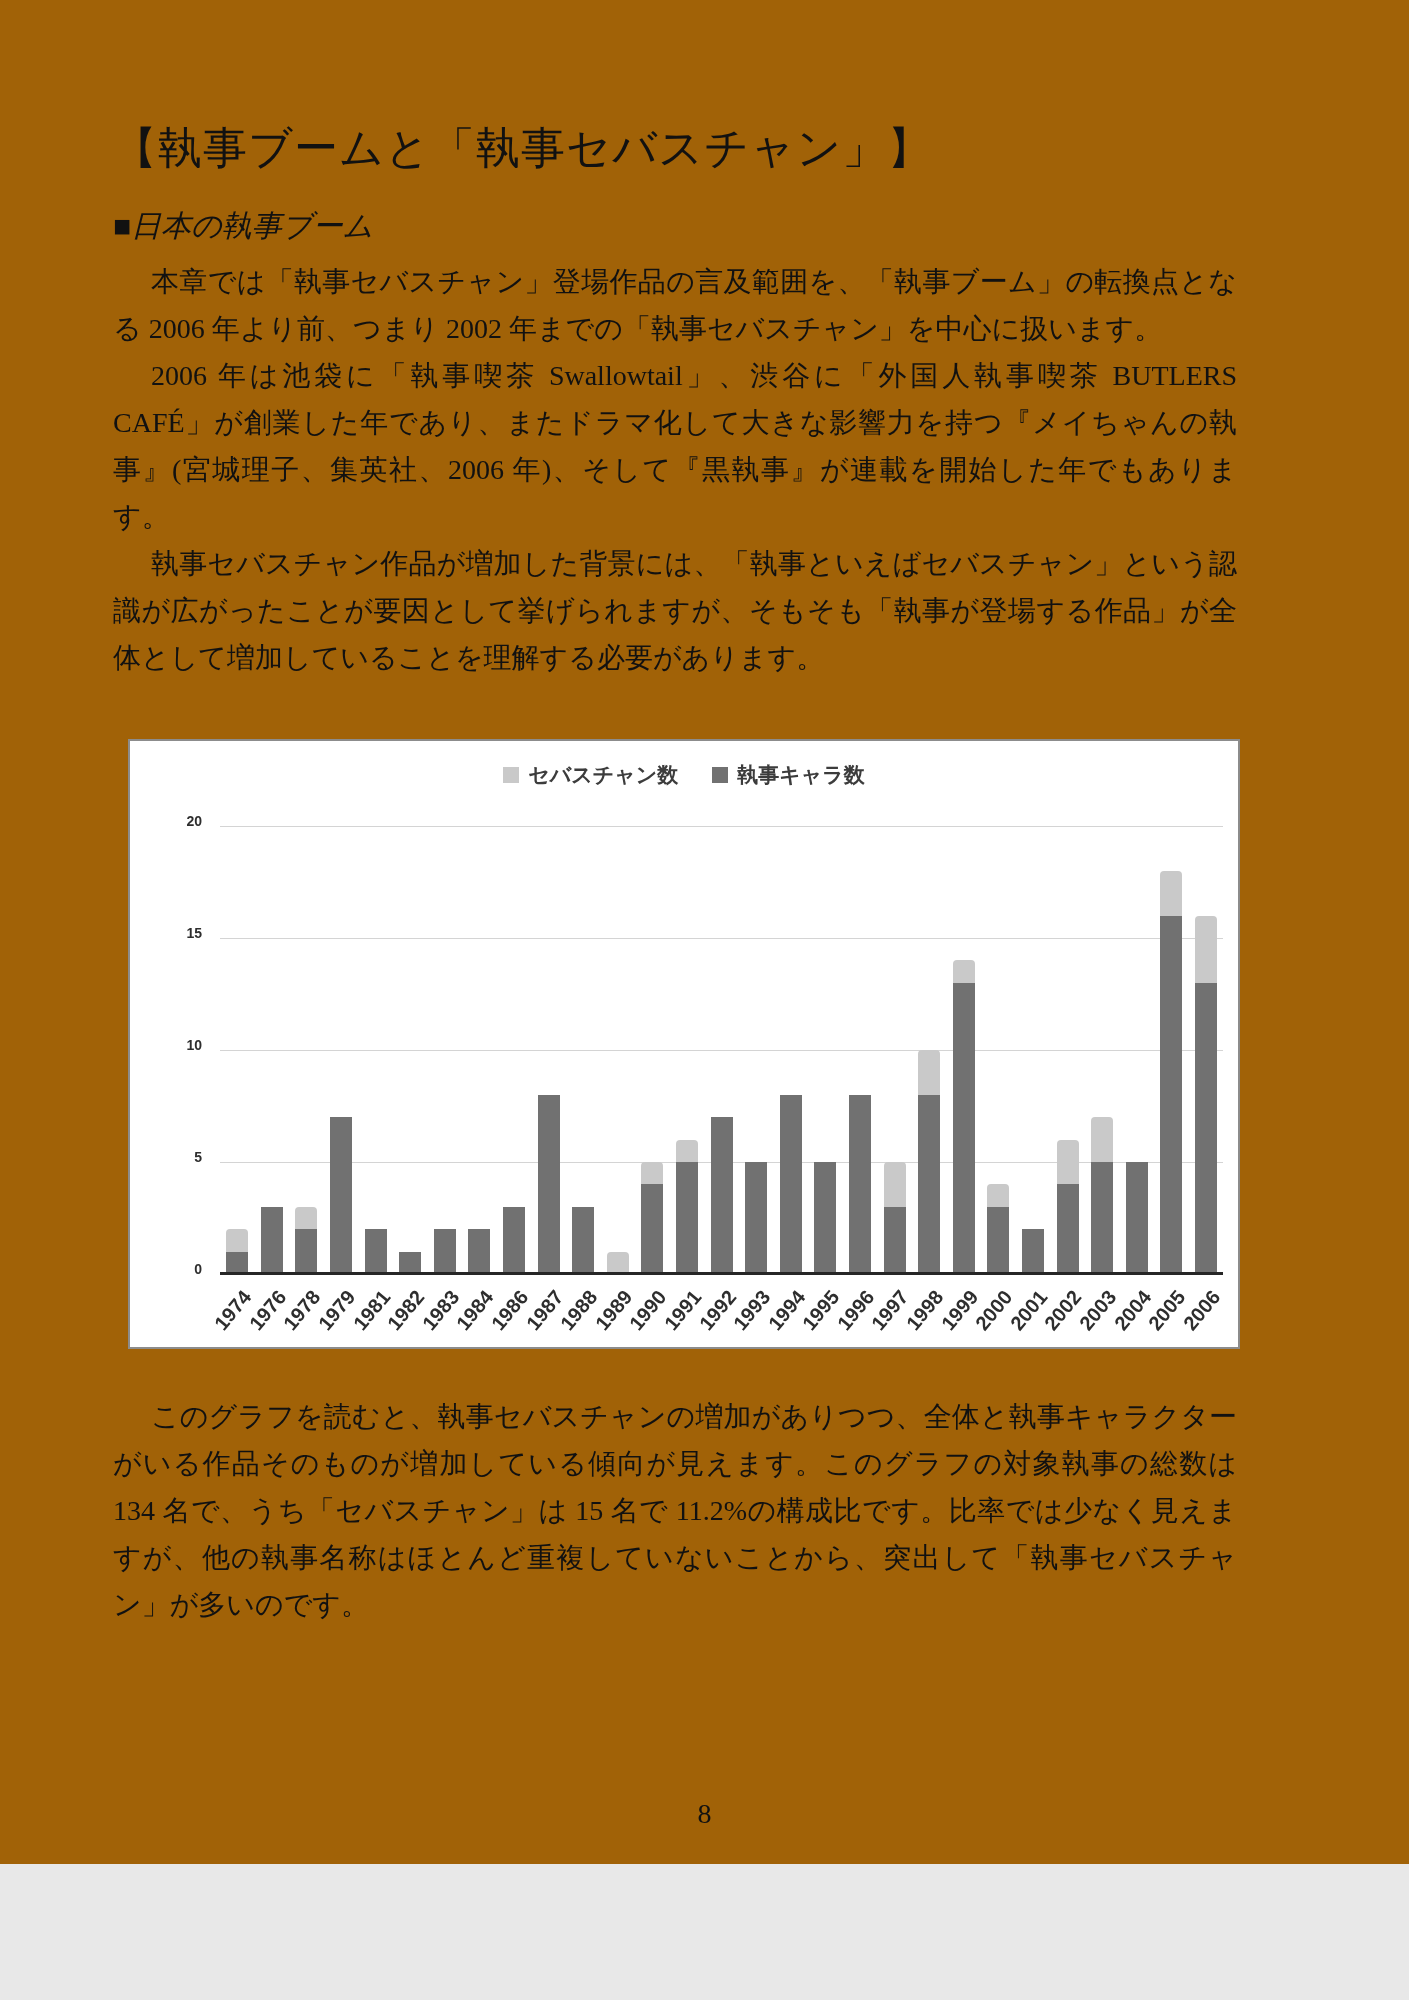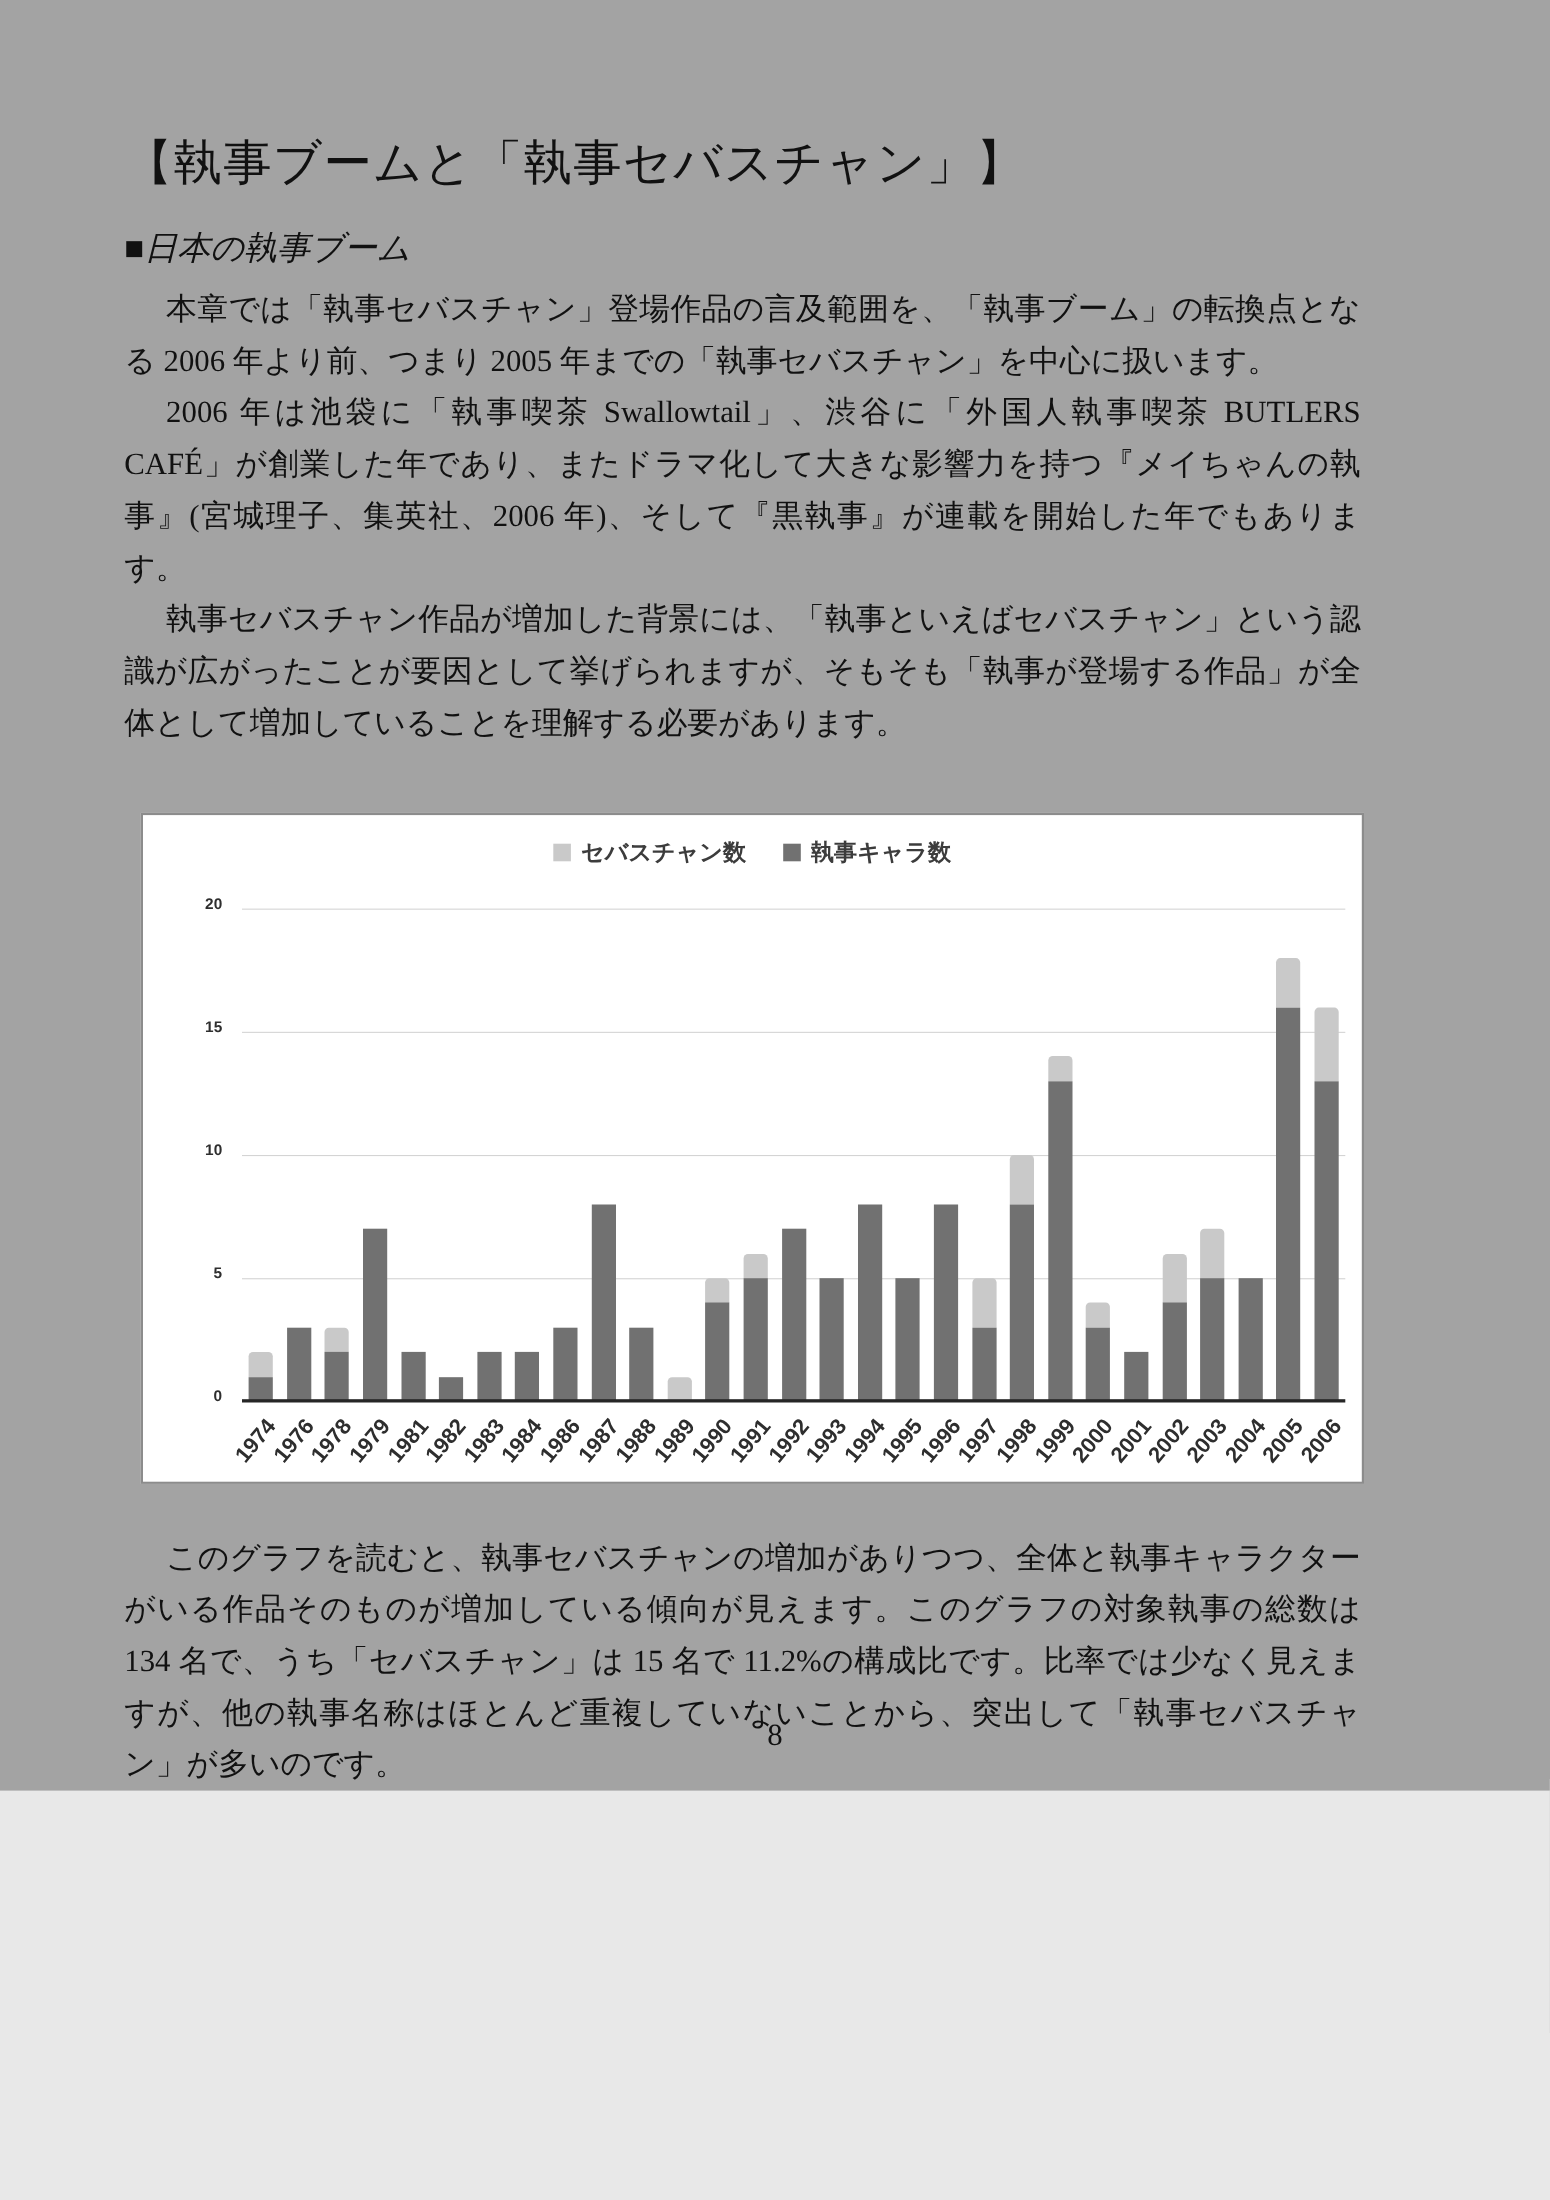--- a/index.html
+++ b/index.html
@@ -1,20 +1,20 @@
 <!DOCTYPE html>
 <html><head>
 <meta charset="utf-8">
 <style>
   html,body{margin:0;padding:0;background:#e8e8e8;}
   .page{
     position:relative;
-    width:1409px;height:1628px;
+    width:1409px;height:1864px;
     margin:0 auto;
-    background:#a3a3a3;
+    background:#a16207;
     font-family:"Liberation Serif","DejaVu Serif",serif;
     color:#111;
     overflow:hidden;
   }
   .content{padding:118px 172px 0 113px;}
   .doc-title{
     font-size:44px;
     font-weight:normal;
     letter-spacing:1px;
     margin:0;
@@ -95,21 +95,21 @@
 <body>
 
 <div class="page">
   <div class="content">
 
     <h1 class="doc-title">【執事ブームと「執事セバスチャン」】</h1>
 
     <h2 class="section-heading">■日本の執事ブーム</h2>
 
     <div class="body-text">
-      <p>本章では「執事セバスチャン」登場作品の言及範囲を、「執事ブーム」の転換点となる 2006 年より前、つまり 2005 年までの「執事セバスチャン」を中心に扱います。</p>
+      <p>本章では「執事セバスチャン」登場作品の言及範囲を、「執事ブーム」の転換点となる 2006 年より前、つまり 2002 年までの「執事セバスチャン」を中心に扱います。</p>
       <p>2006 年は池袋に「執事喫茶 Swallowtail」、渋谷に「外国人執事喫茶 BUTLERS CAFÉ」が創業した年であり、またドラマ化して大きな影響力を持つ『メイちゃんの執事』(宮城理子、集英社、2006 年)、そして『黒執事』が連載を開始した年でもあります。</p>
       <p>執事セバスチャン作品が増加した背景には、「執事といえばセバスチャン」という認識が広がったことが要因として挙げられますが、そもそも「執事が登場する作品」が全体として増加していることを理解する必要があります。</p>
     </div>
 
     <div class="chart-box">
       <div class="chart-legend">
           <span class="legend-item">
             <span class="legend-swatch" style="background: rgb(201, 201, 201);"></span>
             <span class="legend-label">セバスチャン数</span>
           </span>

